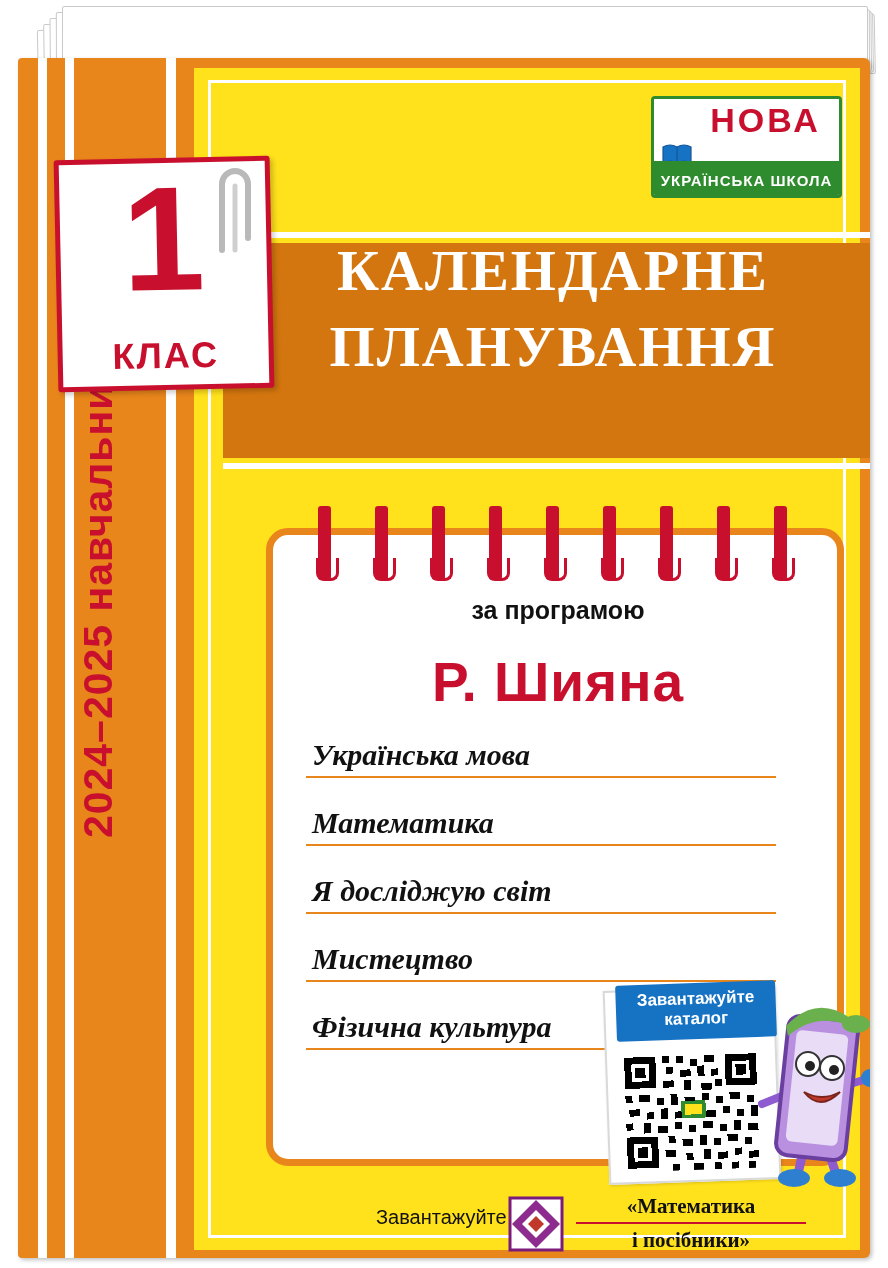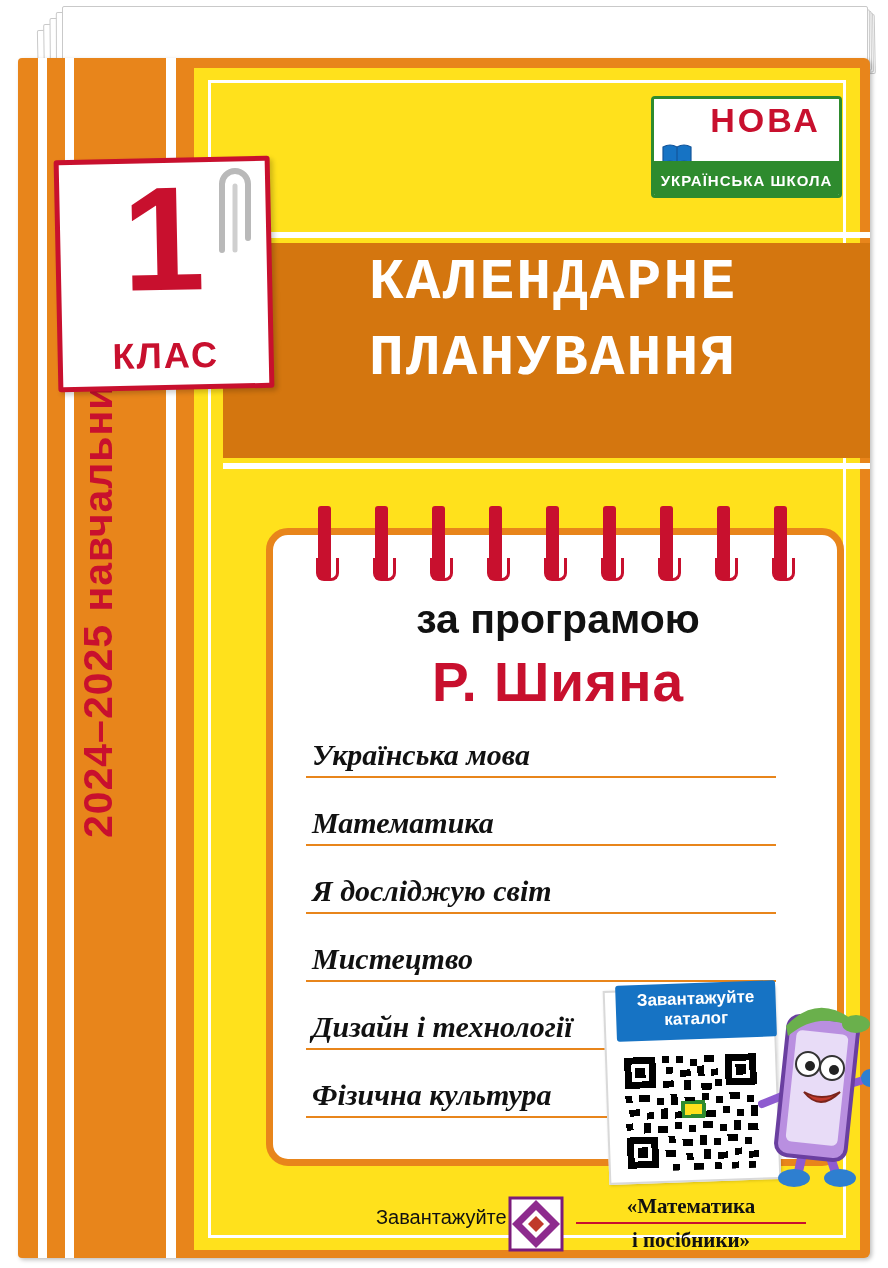--- a/index.html
+++ b/index.html
@@ -114,29 +114,29 @@
     background: #ffffff;
   }
   .title-band-line-bottom {
     position: absolute;
     left: 205px; top: 405px; width: 652px; height: 6px;
     background: #ffffff;
   }
   .title-text {
     position: absolute;
     left: 215px;
-    top: 196px;
+    top: 184px;
     width: 640px;
     color: #ffffff;
     font-weight: bold;
     font-size: 58px;
     line-height: 1.0;
     text-align: center;
     letter-spacing: 2px;
-    font-family: Liberation Mono, monospace;
+    font-family: Liberation Serif, serif;
   }
   .title-text .l2 { display:block; margin-top: 18px; }
 
   
   .grade-card {
     position: absolute;
     left: 38px;
     top: 100px;
     width: 206px;
     height: 222px;
@@ -267,21 +267,21 @@
   }
 
   .program-line {
     position: absolute;
     left: 270px;
     top: 538px;
     width: 540px;
     text-align: center;
     color: #111111;
     font-weight: bold;
-    font-size: 41px;
+    font-size: 25px;
     font-family: "Liberation Sans", sans-serif;
   }
   .author-line {
     position: absolute;
     left: 270px;
     top: 592px;
     width: 540px;
     text-align: center;
     color: #c8102e;
     font-weight: bold;
@@ -487,23 +487,20 @@
           <span class="txt">Українська мова</span>
         </div>
       <div class="subject">
           <span class="txt">Математика</span>
         </div>
       <div class="subject">
           <span class="txt">Я досліджую світ</span>
         </div>
       <div class="subject">
           <span class="txt">Мистецтво</span>
-        </div>
-      <div class="subject">
-          <span class="txt">Дизайн і технології</span>
         </div>
       <div class="subject">
           <span class="txt">Фізична культура</span>
         </div>
     </div>
 
     <div class="qr-block">
       <svg class="qr-code" viewBox="0 0 40 34" shape-rendering="crispEdges">
         <rect x="0" y="0" width="40" height="34" fill="#ffffff"></rect>
         <g fill="#000000">

